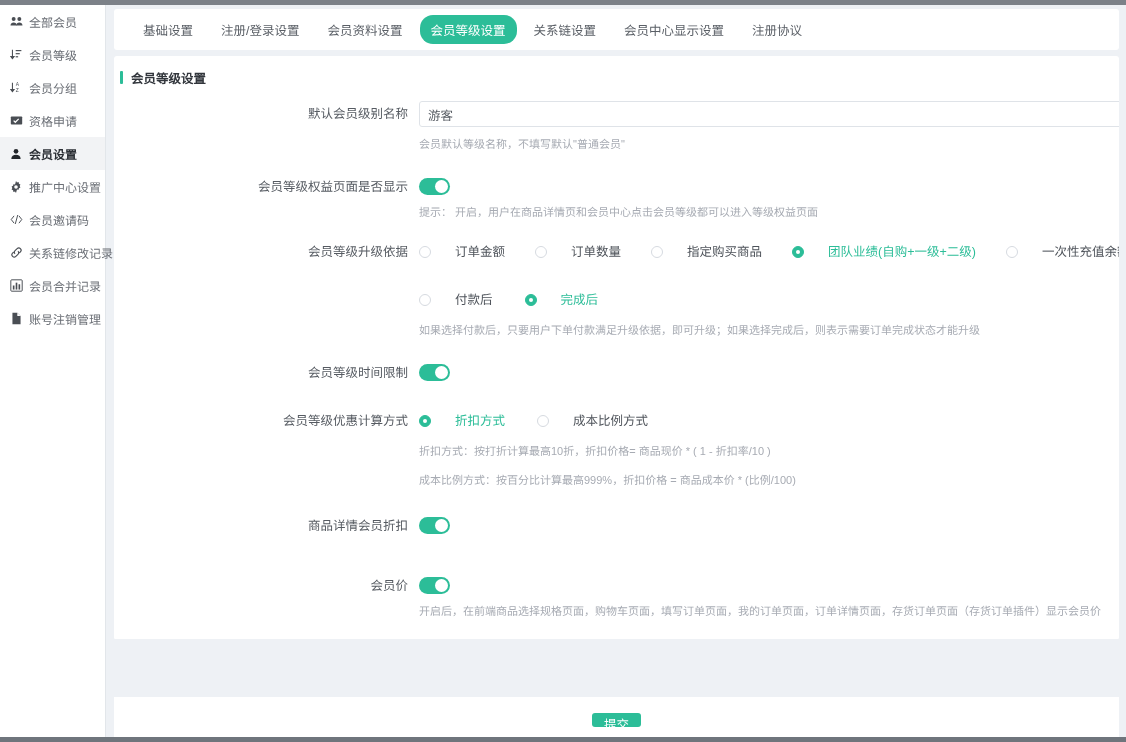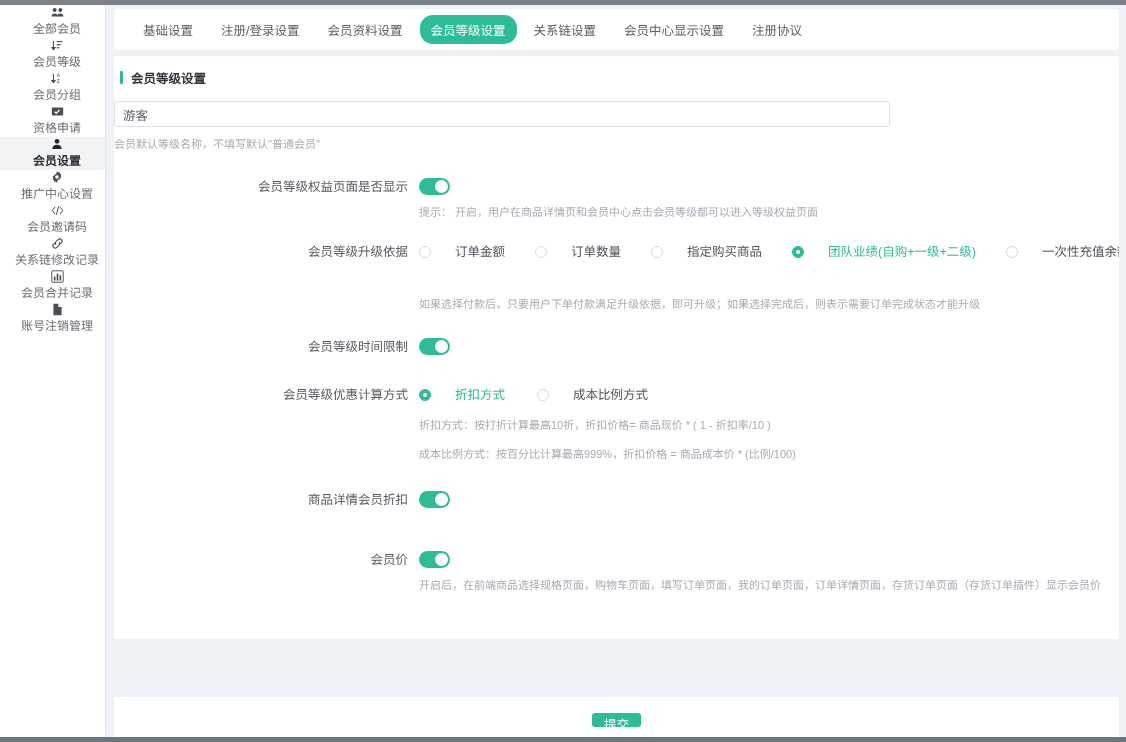--- a/index.html
+++ b/index.html
@@ -18,25 +18,24 @@
     position: absolute; left: 0; top: 0; width: 1126px; height: 5px;
     background: #7c8188;
   }
 
   
   .sidebar {
     position: absolute; left: 0; top: 5px; width: 106px; height: 732px;
     background: #ffffff; border-right: 1px solid #e2e6ea;
   }
   .side-item {
-    display: flex; align-items: center; 
+    display: flex; align-items: center; gap: 6px;
     height: 33px; padding-left: 9px;
     color: #6b6f76; font-size: 12px; white-space: nowrap;
     cursor: pointer;
-    flex-direction: column;
   }
   .side-item .s-ico {
     width: 14px; height: 14px; flex: 0 0 14px;
     display: flex; align-items: center; justify-content: center;
     color: #4a4e54; font-size: 11px; line-height: 1;
   }
   .side-item.active { background: #f2f3f5; color: #2b2f35; font-weight: bold; }
   .side-item.active .s-ico { color: #23262b; }
 
   
@@ -260,20 +259,21 @@
     </div>
 
     <div class="card">
 
       <div class="sec-title">
         <span class="sec-bar"></span>
         <span>会员等级设置</span>
       </div>
 
       <div class="row">
+        <div class="lbl">默认会员级别名称</div>
         <div class="fld">
           <input class="text-input" type="text" value="游客" style="">
           <div class="help">会员默认等级名称，不填写默认"普通会员"</div>
         </div>
       </div>
 
       <div class="row" style="margin-top:22px">
         <div class="lbl">会员等级权益页面是否显示</div>
         <div class="fld">
           <span class="toggle">
@@ -307,20 +307,30 @@
               <span class="dot"></span>
               <span class="rlabel">一次性充值余额</span>
             </label>
           </div>
         </div>
       </div>
 
       <div class="row" style="margin-top:22px">
         <div class="lbl"></div>
         <div class="fld">
+          <div class="radio-group radio-sub">
+            <label class="radio">
+              <span class="dot"></span>
+              <span class="rlabel">付款后</span>
+            </label>
+            <label class="radio sel">
+              <span class="dot"></span>
+              <span class="rlabel">完成后</span>
+            </label>
+          </div>
           <div class="help">如果选择付款后，只要用户下单付款满足升级依据，即可升级；如果选择完成后，则表示需要订单完成状态才能升级</div>
         </div>
       </div>
 
       <div class="row" style="margin-top:22px">
         <div class="lbl">会员等级时间限制</div>
         <div class="fld">
           <span class="toggle">
             <span class="knob"></span>
           </span>

